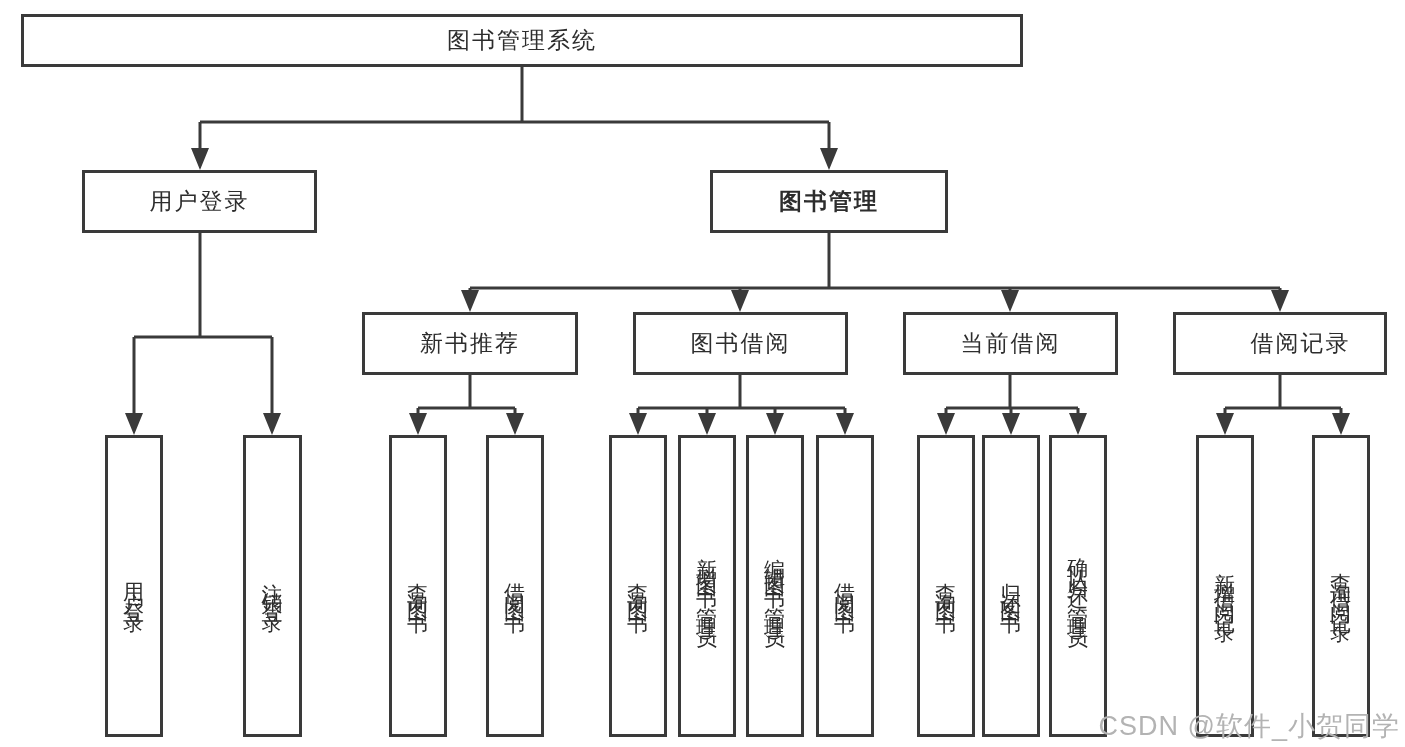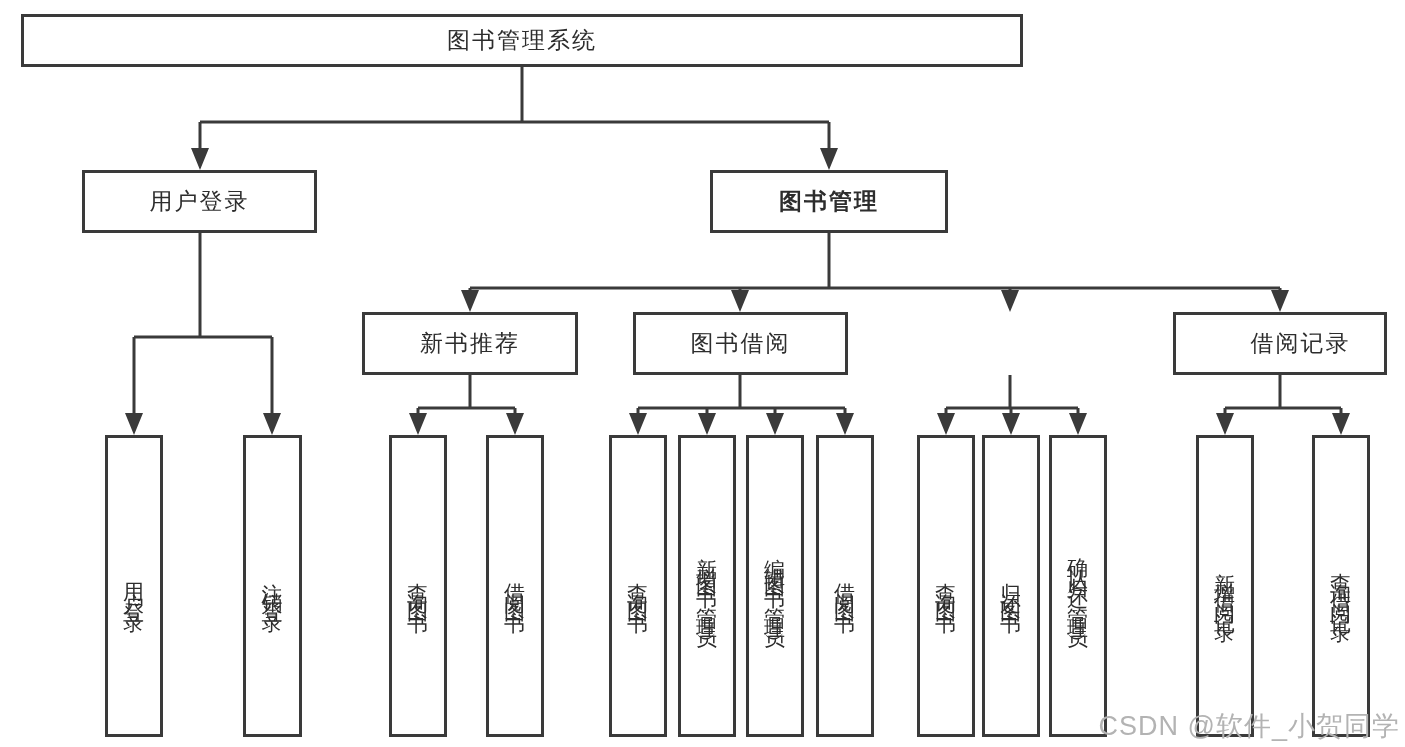--- a/index.html
+++ b/index.html
@@ -70,20 +70,21 @@
              M1216 413L1234 413L1225 435Z M1332 413L1350 413L1341 435Z"></path>
   </svg>
 
   <div class="node" style="left:21px; top:14px; width:1002px; height:53px;">图书管理系统</div>
 
   <div class="node" style="left:82px; top:170px; width:235px; height:63px;">用户登录</div>
   <div class="node" style="left:710px; top:170px; width:238px; height:63px;font-weight:bold;">图书管理</div>
 
   <div class="node" style="left:362px; top:312px; width:216px; height:63px;">新书推荐</div>
   <div class="node" style="left:633px; top:312px; width:215px; height:63px;">图书借阅</div>
+  <div class="node" style="left:903px; top:312px; width:215px; height:63px;">当前借阅</div>
   <div class="node" style="left:1173px; top:312px; width:214px; height:63px;padding-left:41px;">借阅记录</div>
 
   <div class="node leaf" style="left:105px; top:435px; width:58px; height:302px;">
     <span class="vtext">用户登录</span>
   </div>
   <div class="node leaf" style="left:243px; top:435px; width:59px; height:302px;">
     <span class="vtext">注销登录</span>
   </div>
 
   <div class="node leaf" style="left:389px; top:435px; width:58px; height:302px;">

